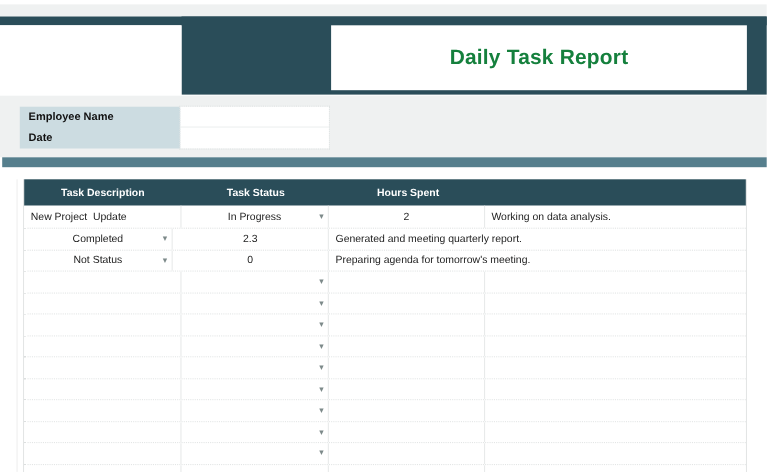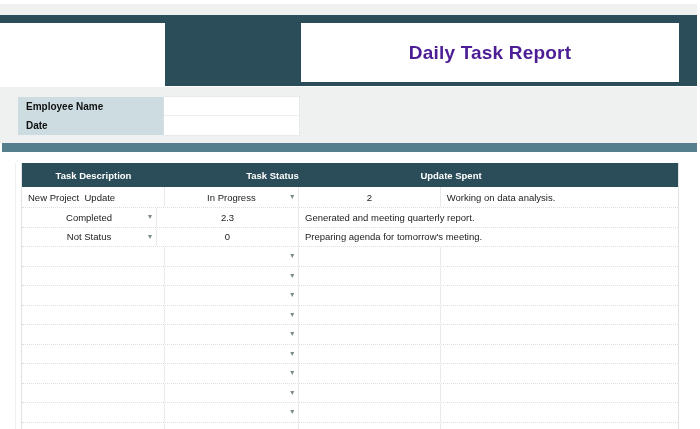--- a/index.html
+++ b/index.html
@@ -15,40 +15,40 @@
     font-family:"Liberation Sans",sans-serif;position:relative;}
   .abs{position:absolute;}
 
   
   .top-gray{left:0;top:4px;width:697px;height:11px;background:var(--page-gray);}
   .teal-band{left:0;top:15px;width:697px;height:8px;background:var(--teal-dark);}
   .teal-block{left:165px;top:15px;width:532px;height:71px;background:var(--teal-dark);}
   .logo-area{left:0;top:23px;width:165px;height:64px;background:#fff;}
   .title-box{left:301px;top:23px;width:378px;height:59px;background:#fff;
     display:flex;align-items:center;justify-content:center;}
-  .title-box span{font-size:19px;font-weight:bold;color:#4c1d95;letter-spacing:.2px;}
+  .title-box span{font-size:19px;font-weight:bold;color:#15803d;letter-spacing:.2px;}
 
   
   .form-bg{left:0;top:87px;width:697px;height:56px;background:var(--page-gray);}
   .label-block{left:18px;top:97px;width:146px;height:38px;background:var(--label-fill);}
   .form-row{height:19px;display:flex;align-items:center;padding-left:8px;}
   .form-row span{font-size:10px;font-weight:bold;color:#111;text-align:center;}
   .input-block{left:164px;top:97px;width:135px;height:38px;background:#fff;
     outline:1px dotted #e0e4e4;}
   .input-cell{height:19px;border-bottom:1px solid #edf0f0;font-size:10px;color:#222;
     display:flex;align-items:center;padding-left:6px;}
   .input-cell:last-child{border-bottom:none;}
 
   .divider-bar{left:2px;top:143px;width:695px;height:9px;background:var(--teal-mid);}
   .sheet-line{left:15px;top:163px;width:1px;height:266px;background:#efefef;}
 
   
   .task-table{left:21px;top:163px;width:658px;
     border-left:1px solid #e0e3e3;border-right:1px solid #e0e3e3;}
-  .thead{display:flex;height:24px;background:var(--teal-dark);align-items:center;gap:40px;}
+  .thead{display:flex;height:24px;background:var(--teal-dark);align-items:center;}
   .th{font-size:9.5px;font-weight:bold;color:#fff;text-align:center;}
   .c1{width:143px;}.c2{width:135px;}.c3{width:142px;}.c4{width:238px;}
   .trow{display:flex;height:19.5px;border-bottom:1px dotted var(--grid-line);
     background:#fff;align-items:flex-start;}
   .trow.first{height:21px;}
   .td{height:100%;display:flex;align-items:center;font-size:9.5px;color:#222;
     border-right:1px solid var(--col-line);}
   .td:last-child{border-right:none;}
   .td.desc{padding-left:6px;white-space:pre;}
   .td.status{justify-content:center;position:relative;}
@@ -82,21 +82,21 @@
   <div class="input-cell"></div>
 </div>
 
 <div class="abs divider-bar"></div>
 <div class="abs sheet-line"></div>
 
 <div class="abs task-table">
   <div class="thead">
     <div class="th c1">Task Description</div>
     <div class="th c2">Task Status</div>
-    <div class="th c3">Update Spent</div>
+    <div class="th c3">Hours Spent</div>
   </div>
   <div id="tbody">
       <div class="trow first">
         <div class="td desc c1">New Project  Update</div>
         <div class="td status c2">
           <span>In Progress</span>
           <span class="chev">▾</span>
         </div>
         <div class="td hours c3">2</div>
         <div class="td comments c4">Working on data analysis.</div>

